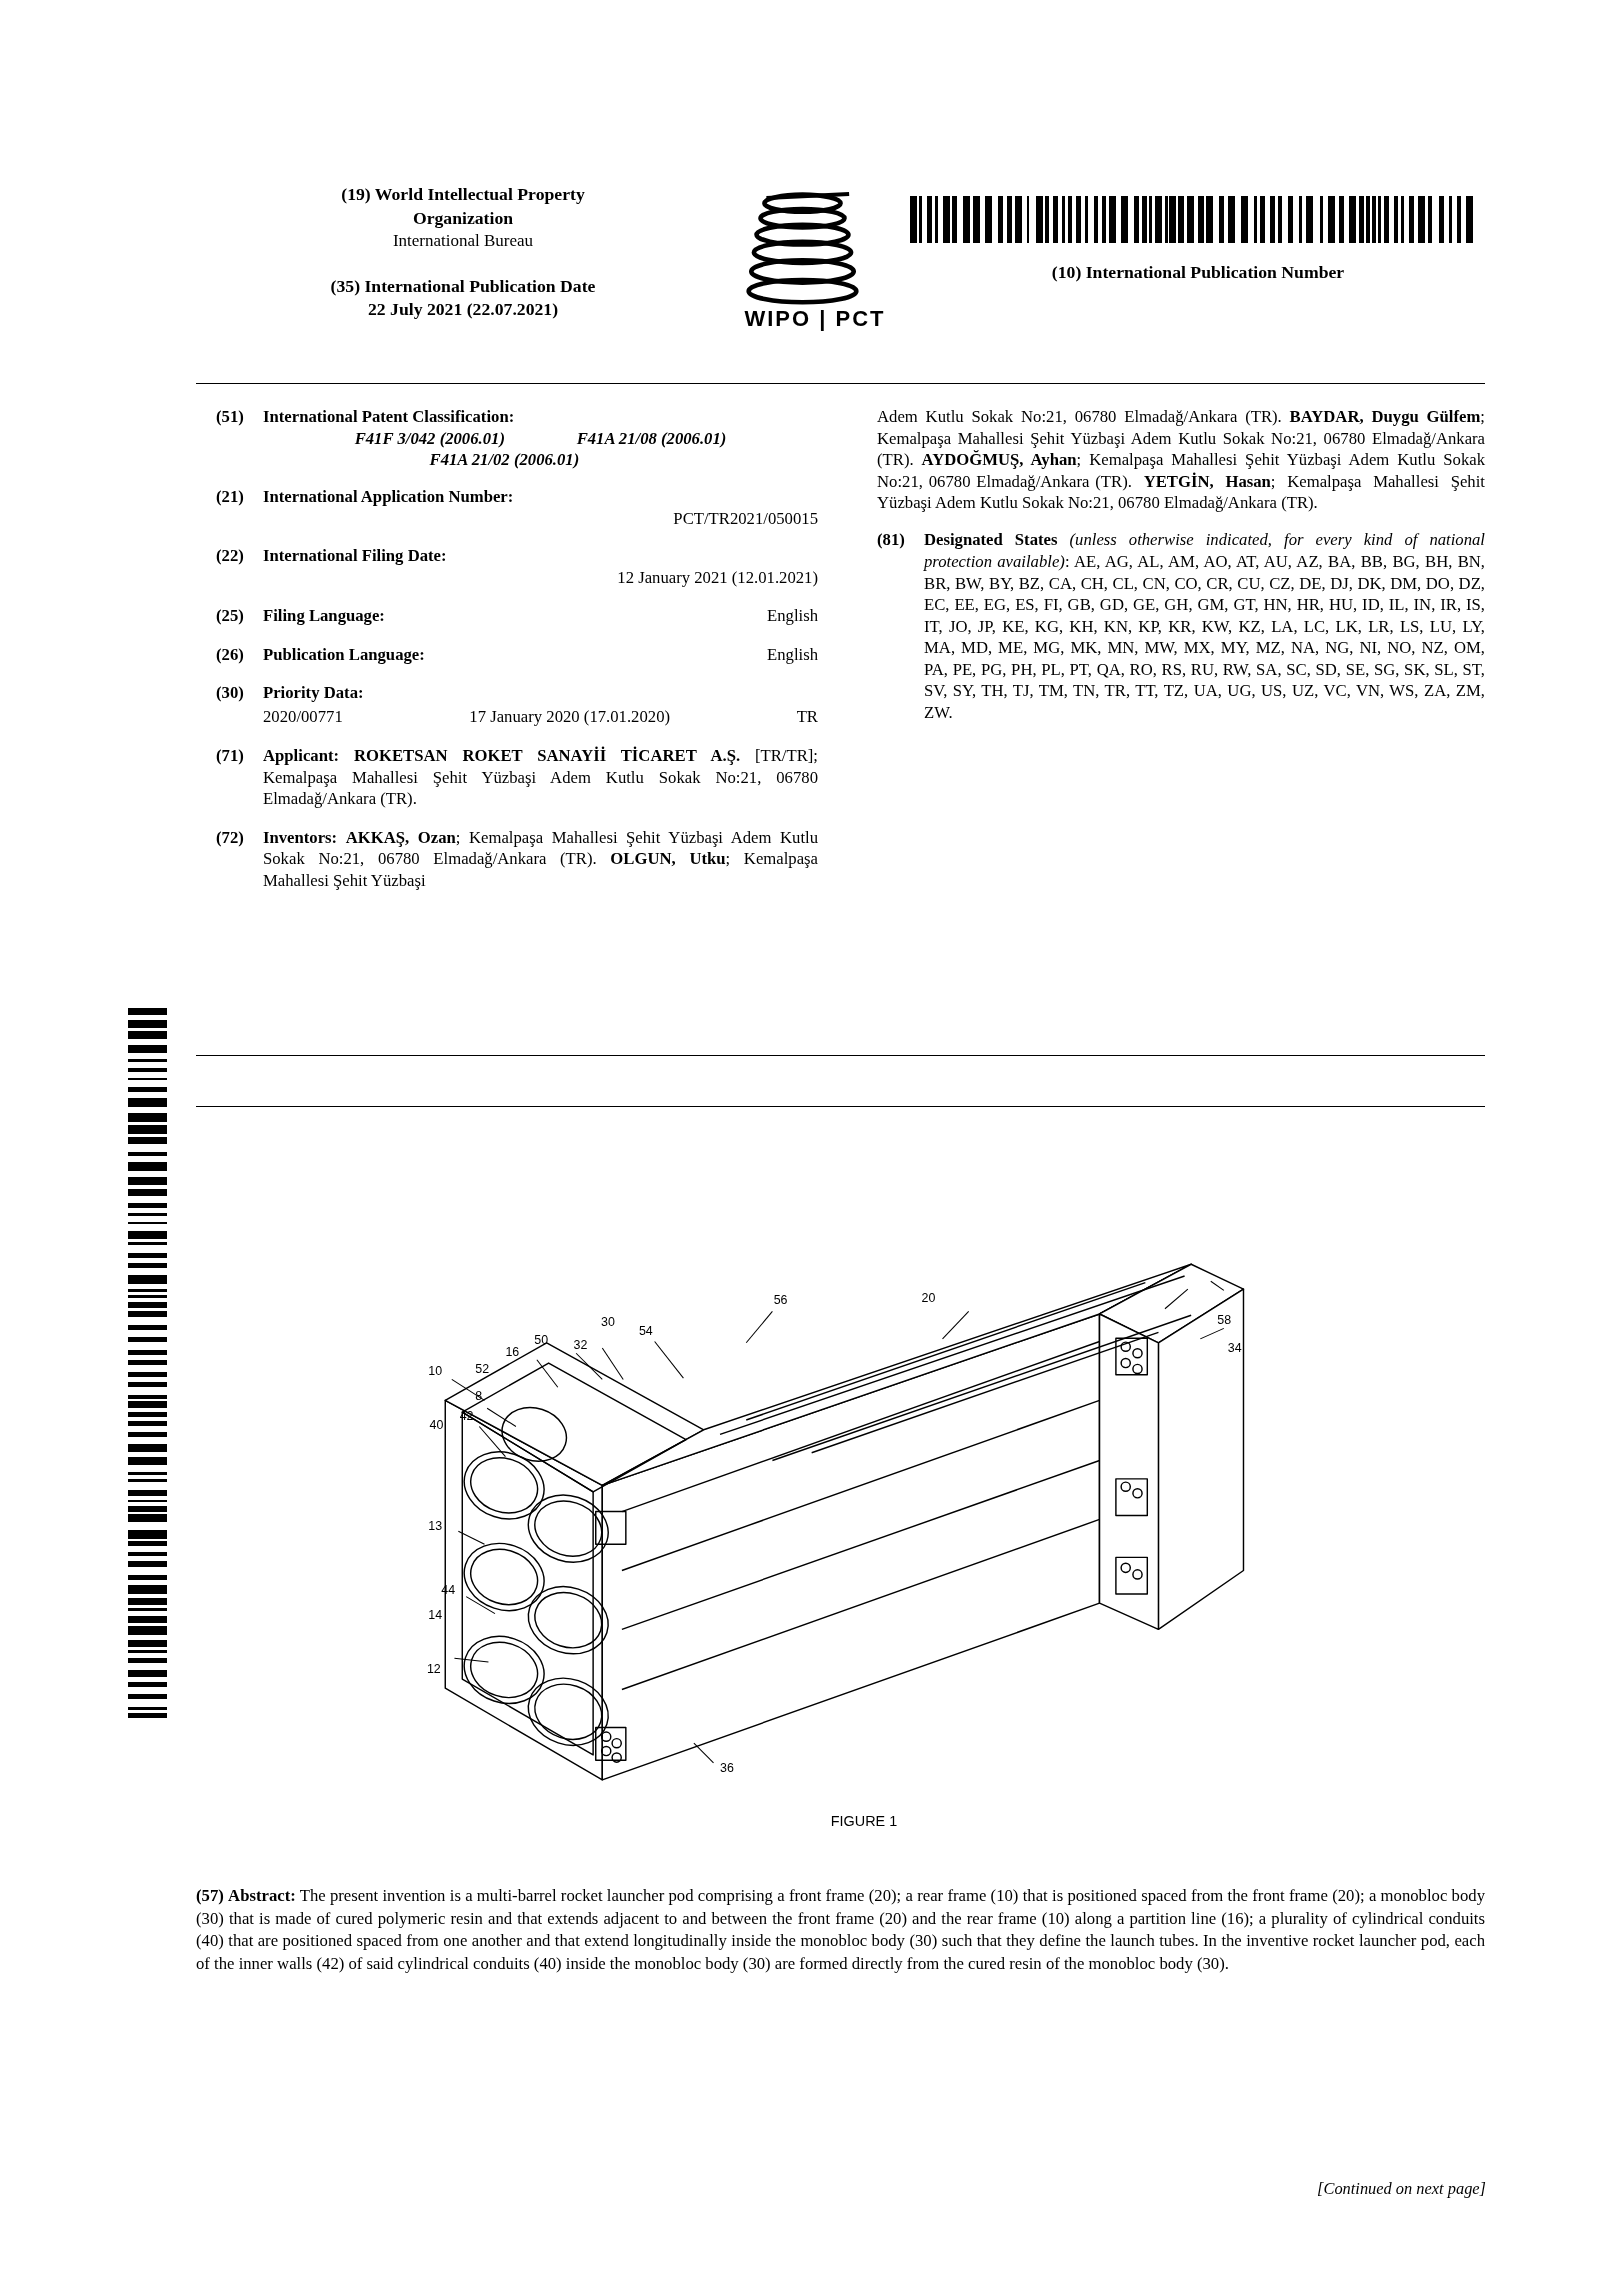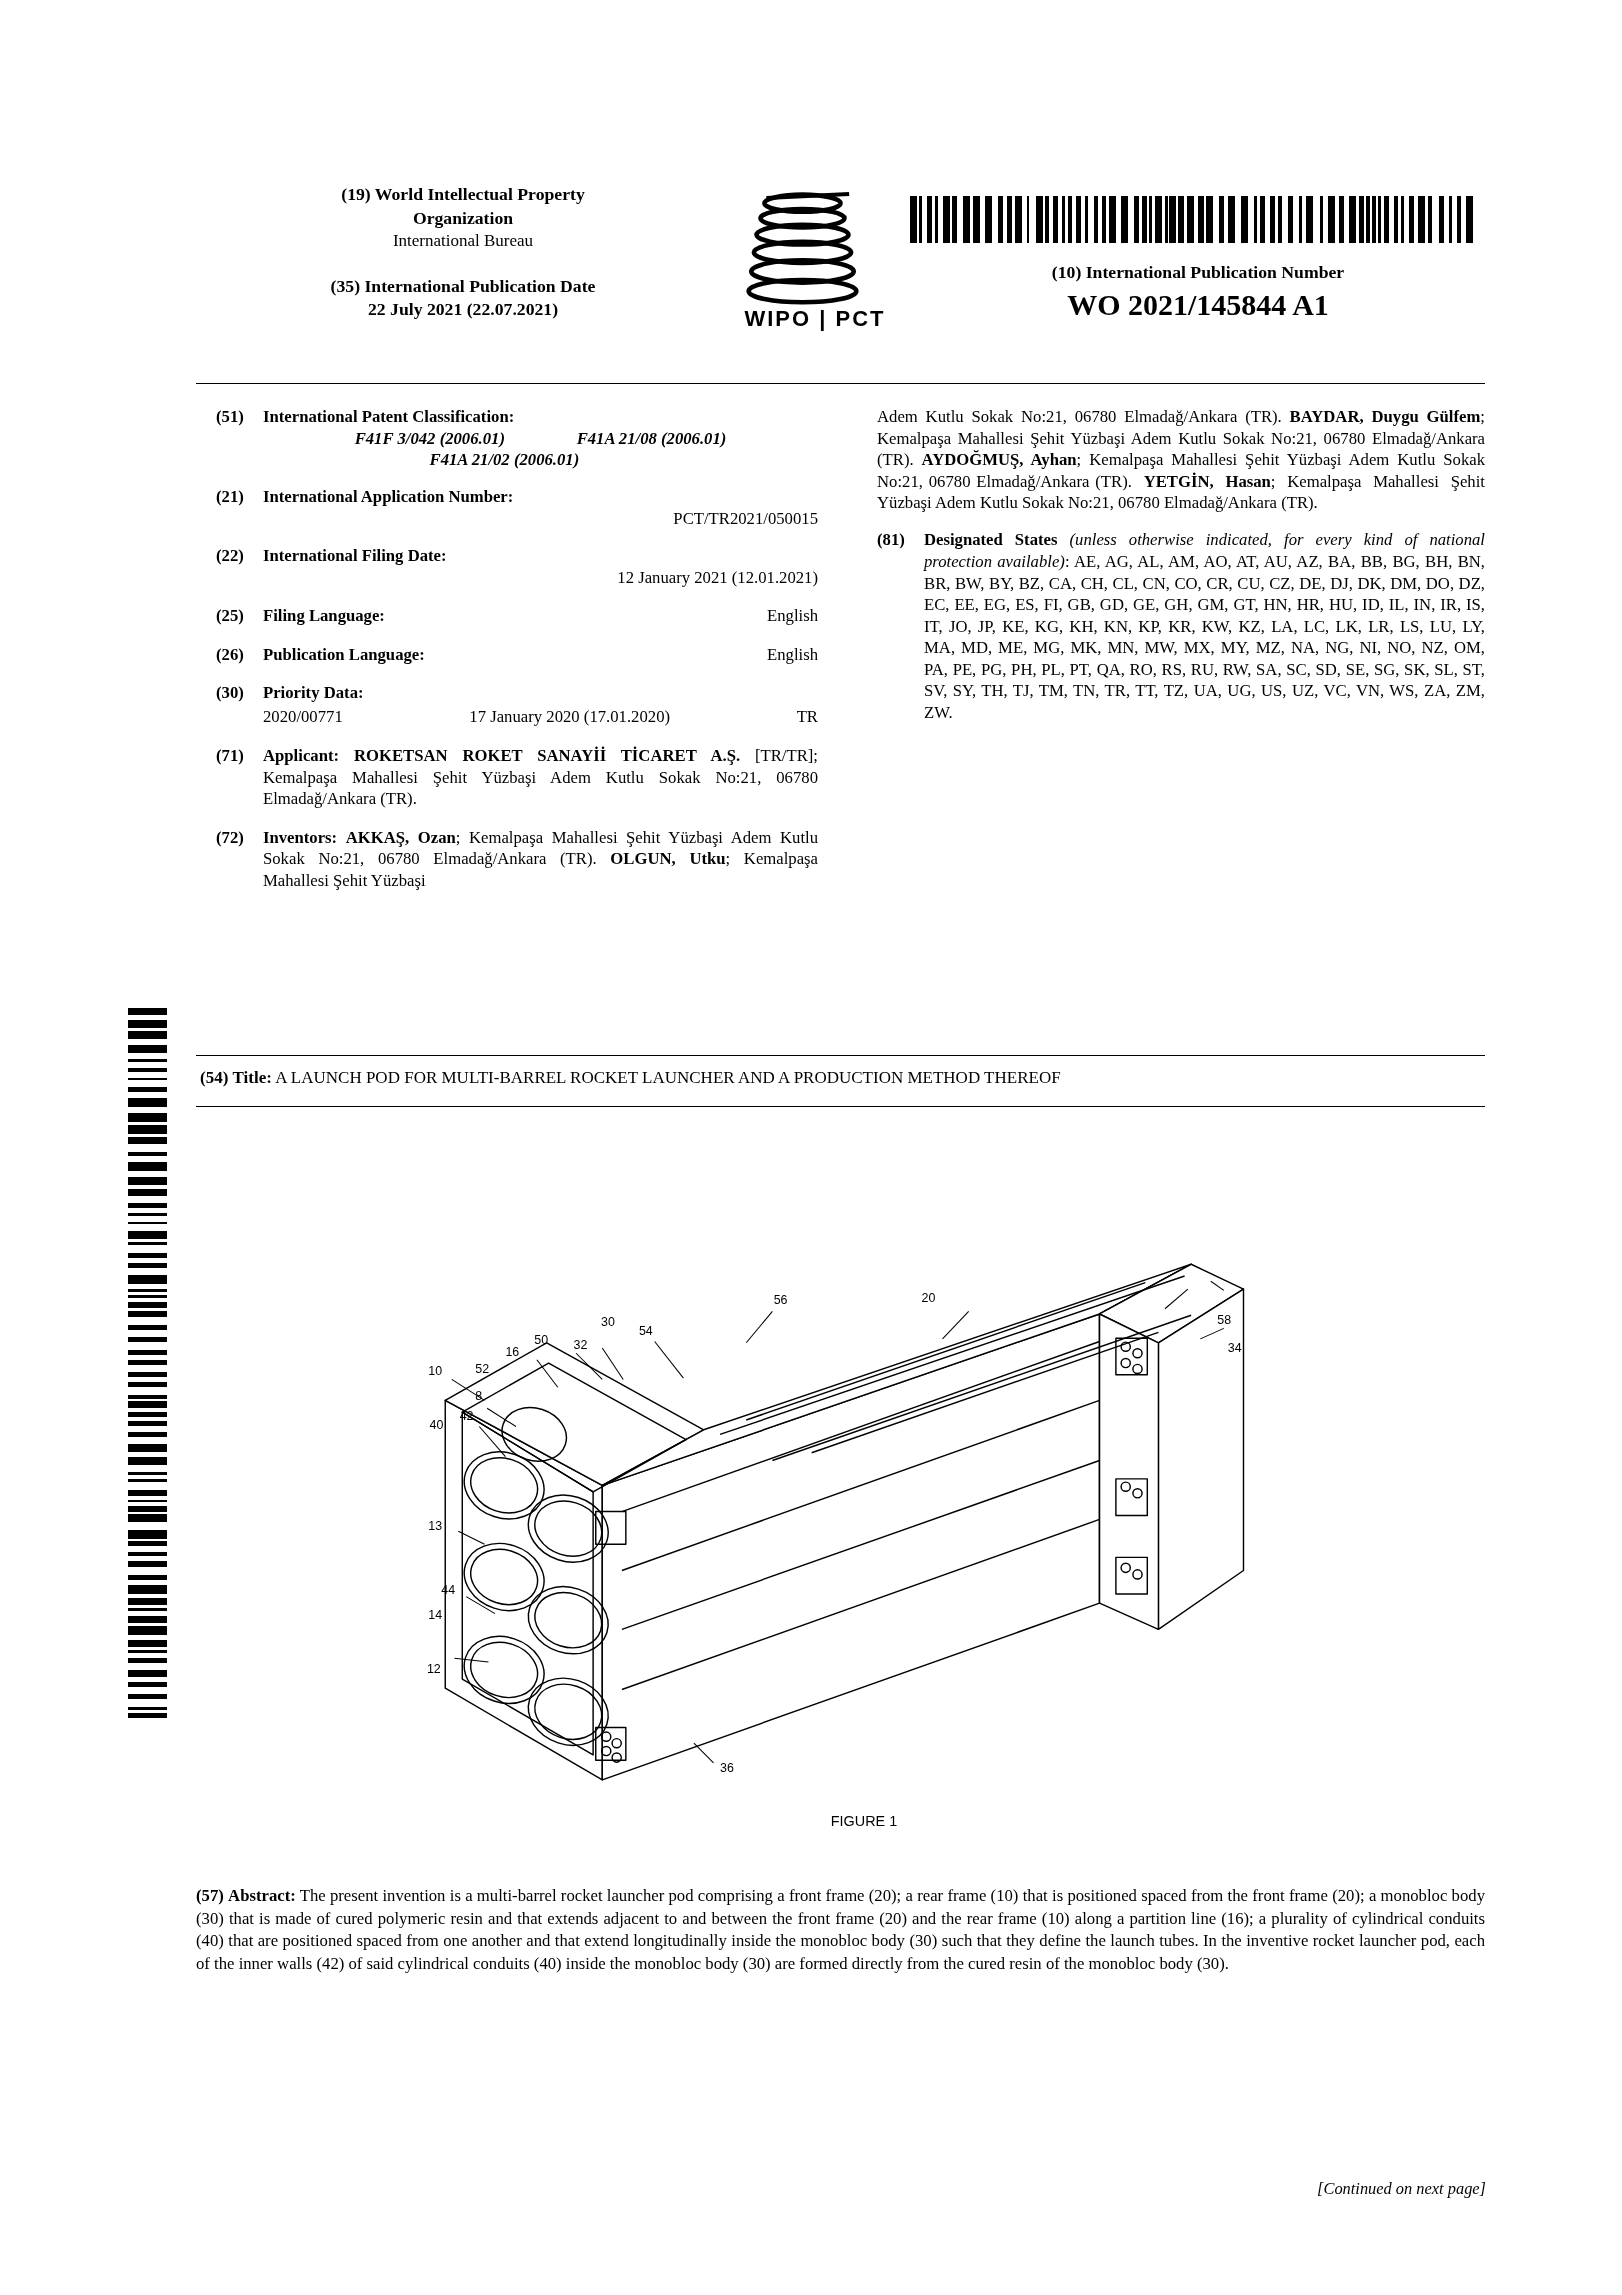--- a/index.html
+++ b/index.html
@@ -266,21 +266,20 @@
       <div class="bar" style="left: 499px; width: 5.2px;"></div>
       <div class="bar" style="left: 508px; width: 7.2px;"></div>
       <div class="bar" style="left: 518px; width: 3.9px;"></div>
       <div class="bar" style="left: 529px; width: 5.2px;"></div>
       <div class="bar" style="left: 539px; width: 3.3px;"></div>
       <div class="bar" style="left: 547px; width: 3.9px;"></div>
       <div class="bar" style="left: 556px; width: 7.2px;"></div>
     </div>
 
   <div class="pubnum-label">(10) International Publication Number</div>
-  <div class="pubnum-value">WO 2021/145844 A1</div>
 
   <div class="rule" style="left:196px; top:383px; width:1289px;"></div>
 
   <div class="col col-left">
 
     <div class="item">
       <span class="num">(51)</span>
       <div class="body">
         <div class="bold">International Patent Classification:</div>
         <div class="ipc-row">
@@ -366,25 +365,20 @@
       <span class="num">(81)</span>
       <div class="body just">
         <span class="bold">Designated States</span>
         <span class="ital">(unless otherwise indicated, for every kind of national protection available)</span><span>: AE, AG, AL, AM, AO, AT, AU, AZ, BA, BB, BG, BH, BN, BR, BW, BY, BZ, CA, CH, CL, CN, CO, CR, CU, CZ, DE, DJ, DK, DM, DO, DZ, EC, EE, EG, ES, FI, GB, GD, GE, GH, GM, GT, HN, HR, HU, ID, IL, IN, IR, IS, IT, JO, JP, KE, KG, KH, KN, KP, KR, KW, KZ, LA, LC, LK, LR, LS, LU, LY, MA, MD, ME, MG, MK, MN, MW, MX, MY, MZ, NA, NG, NI, NO, NZ, OM, PA, PE, PG, PH, PL, PT, QA, RO, RS, RU, RW, SA, SC, SD, SE, SG, SK, SL, ST, SV, SY, TH, TJ, TM, TN, TR, TT, TZ, UA, UG, US, UZ, VC, VN, WS, ZA, ZM, ZW.</span>
       </div>
     </div>
 
   </div>
 
   <div class="rule title-rule-top"></div>
-  <div class="title-54">
-    <span class="bold">(54)</span>
-    <span class="bold">Title:</span>
-    <span>A LAUNCH POD FOR MULTI-BARREL ROCKET LAUNCHER AND A PRODUCTION METHOD THEREOF</span>
-  </div>
   <div class="rule title-rule-bot"></div>
 
   <div class="figure-wrap">
     <svg viewBox="0 0 1400 900" width="916" height="589">
       <g fill="none" stroke="#000" stroke-width="2.2" stroke-linejoin="round">
 
         <path d="M60 300 L60 740 L300 880 L300 430 Z" fill="#fff"></path>
         <path d="M60 300 L215 212 L455 345 L300 430 Z" fill="#fff"></path>
 
         <path d="M300 430 L300 880 L1060 610 L1060 168 Z" fill="#fff"></path>

